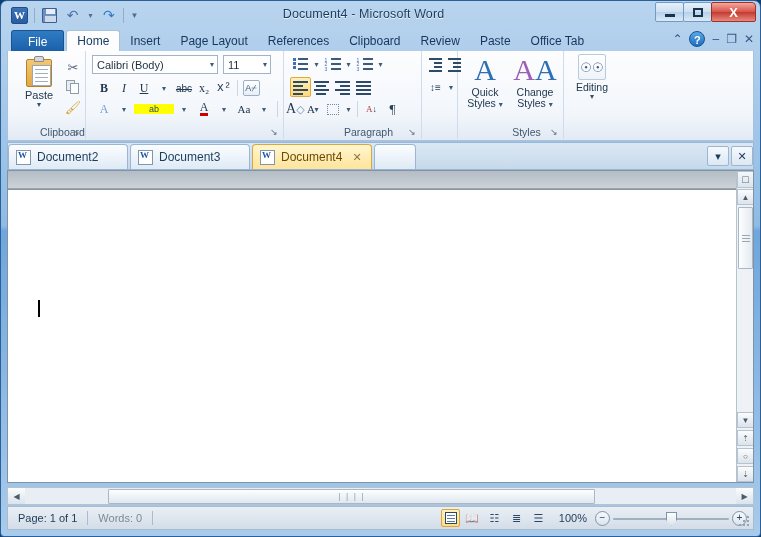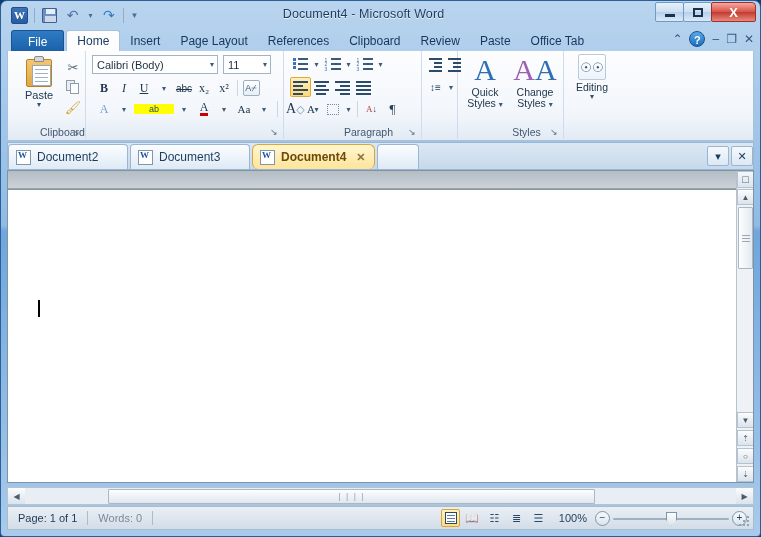--- a/index.html
+++ b/index.html
@@ -242,21 +242,21 @@
   .dtab {
     height: 25px; min-width: 120px; display: flex; align-items: center; gap: 6px;
     padding: 0 8px 0 7px; margin-right: 2px;
     background: linear-gradient(to bottom,#fbfdff,#dfeaf5);
     border: 1px solid #9ab6d2; border-bottom: none;
     border-radius: 4px 4px 0 0;
     font-size: 12px; color: #1b3c5e;
   }
   .dtab.active {
     background: linear-gradient(to bottom,#fff6d0,#ffe49a);
-    border-color: #d7a73c; font-weight: bold; color: #6b4a05; border-radius: 6px;
+    border-color: #d7a73c; font-weight: normal; color: #6b4a05;
   }
   .dtab.blank { min-width: 42px; }
   .wicon {
     width: 15px; height: 15px; background: #fff; border: 1px solid #7f96ad;
     position: relative; flex: none;
   }
   .wicon::after {
     content: "W"; position: absolute; left: 1px; top: -1px; font-size: 9px;
     color: #2256a0; font-family: "Liberation Serif", serif; font-weight: bold;
   }
@@ -489,21 +489,21 @@
 
       <div class="frow" style="left:8px; top:27px;">
         <div class="fbtn" style="font-weight:bold;font-family:'Liberation Serif',serif;">B</div>
         <div class="fbtn" style="font-style:italic;font-family:'Liberation Serif',serif;">I</div>
         <div class="fbtn" style="text-decoration:underline;font-family:'Liberation Serif',serif;">U</div>
         <div class="fbtn" style="width:11px">
             <span class="ddc">▾</span>
           </div>
         <div class="fbtn" style="text-decoration:line-through;font-size:10px;">abc</div>
         <div class="fbtn" style="font-family:'Liberation Serif',serif;">x₂</div>
-        <div class="fbtn" style="font-family:Liberation Serif, serif;">x²</div>
+        <div class="fbtn" style="font-family:Liberation Mono, monospace;">x²</div>
         <div class="fsep"></div>
         <div class="fbtn">
           <span style="display:inline-block;width:17px;height:16px;border:1px solid #9ab0c6;border-radius:2px;background:linear-gradient(to bottom,#fff,#e8eef5);font-size:9px;line-height:15px;text-align:center;color:#3a5878;">A⌿</span>
         </div>
       </div>
 
       <div class="frow" style="left:8px; top:48px;">
         <div class="fbtn" style="font-family:'Liberation Serif',serif;color:#6d9fd1;">A</div>
         <div class="fbtn" style="width:11px">
             <span class="ddc">▾</span>

